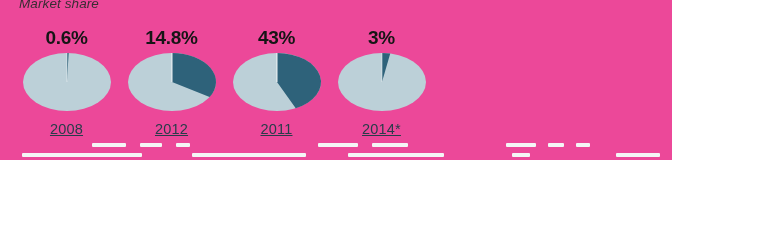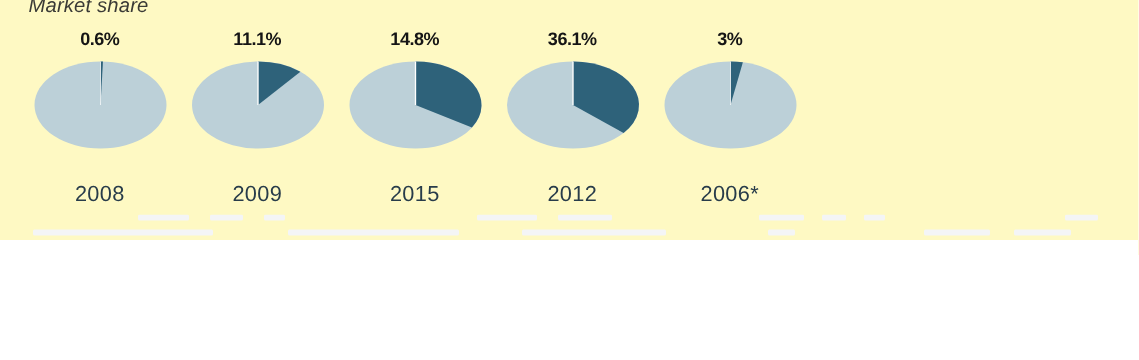--- a/index.html
+++ b/index.html
@@ -6,23 +6,23 @@
     margin: 0;
     padding: 0;
     background: #ffffff;
   }
   body {
     font-family: "Liberation Sans", sans-serif;
     -webkit-font-smoothing: antialiased;
   }
   #figure {
     position: relative;
-    width: 759px;
+    width: 672px;
     height: 160px;
-    background: #fef9c3;
+    background: #ec4899;
     overflow: hidden;
   }
   
   .chart-title {
     position: absolute;
     left: 19px;
     top: -4px;
     font-size: 13.5px;
     font-style: italic;
     font-weight: 400;
@@ -44,47 +44,49 @@
     box-sizing: border-box;
   }
   .pie-cell {
     width: 105px;
     flex: 0 0 105px;
     display: flex;
     flex-direction: column;
     align-items: center;
   }
   .pct-label {
-    font-size: 12px;
+    font-size: 19px;
     font-weight: bold;
     color: #151515;
     letter-spacing: -0.3px;
     line-height: 16px;
     height: 17px;
     white-space: nowrap;
+    margin-top: 12px;
   }
   .pie-wrap {
     margin-top: 5px;
     width: 88px;
     height: 60px;
     display: block;
   }
   .pie-wrap svg {
     display: block;
     width: 88px;
     height: 60px;
     overflow: visible;
   }
   .year-label {
-    margin-top: 22px;
+    margin-top: 9px;
     font-size: 14.5px;
     font-weight: 400;
     color: #283c4a;
     letter-spacing: 0.2px;
     white-space: nowrap;
+    text-decoration: underline;
   }
   
   .footnote-strip {
     position: absolute;
     left: 0;
     top: 143px;
     width: 759px;
     height: 17px;
     overflow: hidden;
   }
@@ -123,62 +125,51 @@
         <div class="pie-wrap">
           <svg viewBox="0 0 88 60">
             <ellipse cx="44" cy="30" rx="44" ry="29" fill="#bcd0d8"></ellipse>
             <path d="M 44 30 L 44.000 1.000 A 44 29 0 0 1 45.658 1.021 Z" fill="#2e627a"></path>
             <line x1="44" y1="30" x2="44.000" y2="1.000" stroke="#ffffff" stroke-width="0.5"></line>
           </svg>
         </div>
         <div class="year-label">2008</div>
       </div>
       <div class="pie-cell">
-        <div class="pct-label">11.1%</div>
-        <div class="pie-wrap">
-          <svg viewBox="0 0 88 60">
-            <ellipse cx="44" cy="30" rx="44" ry="29" fill="#bcd0d8"></ellipse>
-            <path d="M 44 30 L 44.000 1.000 A 44 29 0 0 1 72.259 7.772 Z" fill="#2e627a"></path>
-            <line x1="44" y1="30" x2="44.000" y2="1.000" stroke="#ffffff" stroke-width="0.9"></line>
-          </svg>
-        </div>
-        <div class="year-label">2009</div>
-      </div>
-      <div class="pie-cell">
         <div class="pct-label">14.8%</div>
         <div class="pie-wrap">
           <svg viewBox="0 0 88 60">
             <ellipse cx="44" cy="30" rx="44" ry="29" fill="#bcd0d8"></ellipse>
             <path d="M 44 30 L 44.000 1.000 A 44 29 0 0 1 81.588 45.075 Z" fill="#2e627a"></path>
             <line x1="44" y1="30" x2="44.000" y2="1.000" stroke="#ffffff" stroke-width="0.9"></line>
           </svg>
         </div>
-        <div class="year-label">2015</div>
+        <div class="year-label">2012</div>
       </div>
       <div class="pie-cell">
-        <div class="pct-label">36.1%</div>
+        <div class="pct-label">43%</div>
         <div class="pie-wrap">
           <svg viewBox="0 0 88 60">
             <ellipse cx="44" cy="30" rx="44" ry="29" fill="#bcd0d8"></ellipse>
-            <path d="M 44 30 L 44.000 1.000 A 44 29 0 0 1 77.726 48.625 Z" fill="#2e627a"></path>
+            <path d="M 44 30 L 44.000 1.000 A 44 29 0 0 1 62.734 56.240 Z" fill="#2e627a"></path>
             <line x1="44" y1="30" x2="44.000" y2="1.000" stroke="#ffffff" stroke-width="0.9"></line>
           </svg>
         </div>
-        <div class="year-label">2012</div>
+        <div class="year-label">2011</div>
       </div>
       <div class="pie-cell">
         <div class="pct-label">3%</div>
         <div class="pie-wrap">
           <svg viewBox="0 0 88 60">
             <ellipse cx="44" cy="30" rx="44" ry="29" fill="#bcd0d8"></ellipse>
             <path d="M 44 30 L 44.000 1.000 A 44 29 0 0 1 52.245 1.514 Z" fill="#2e627a"></path>
             <line x1="44" y1="30" x2="44.000" y2="1.000" stroke="#ffffff" stroke-width="0.5"></line>
           </svg>
         </div>
-        <div class="year-label">2006*</div>
+        <div class="year-label">2014*</div>
       </div>
     </div>
 
   <div class="footnote-strip">
     <div class="ghost-line g1"></div>
     <div class="ghost-line g2"></div>
     <div class="ghost-line g3"></div>
     <div class="ghost-line g4"></div>
     <div class="ghost-line g5"></div>
     <div class="ghost-line g6"></div>

